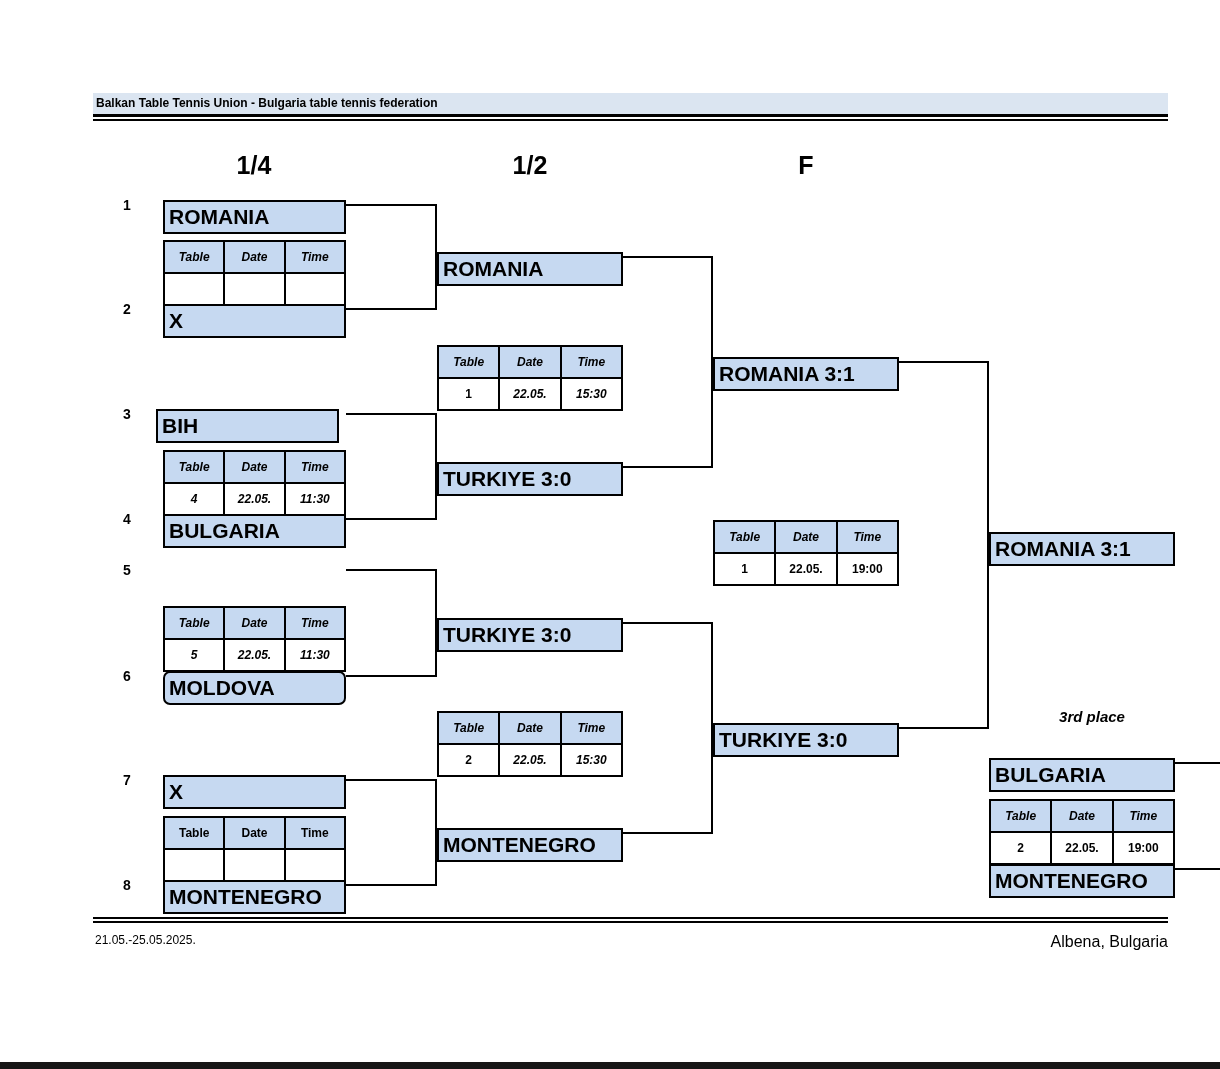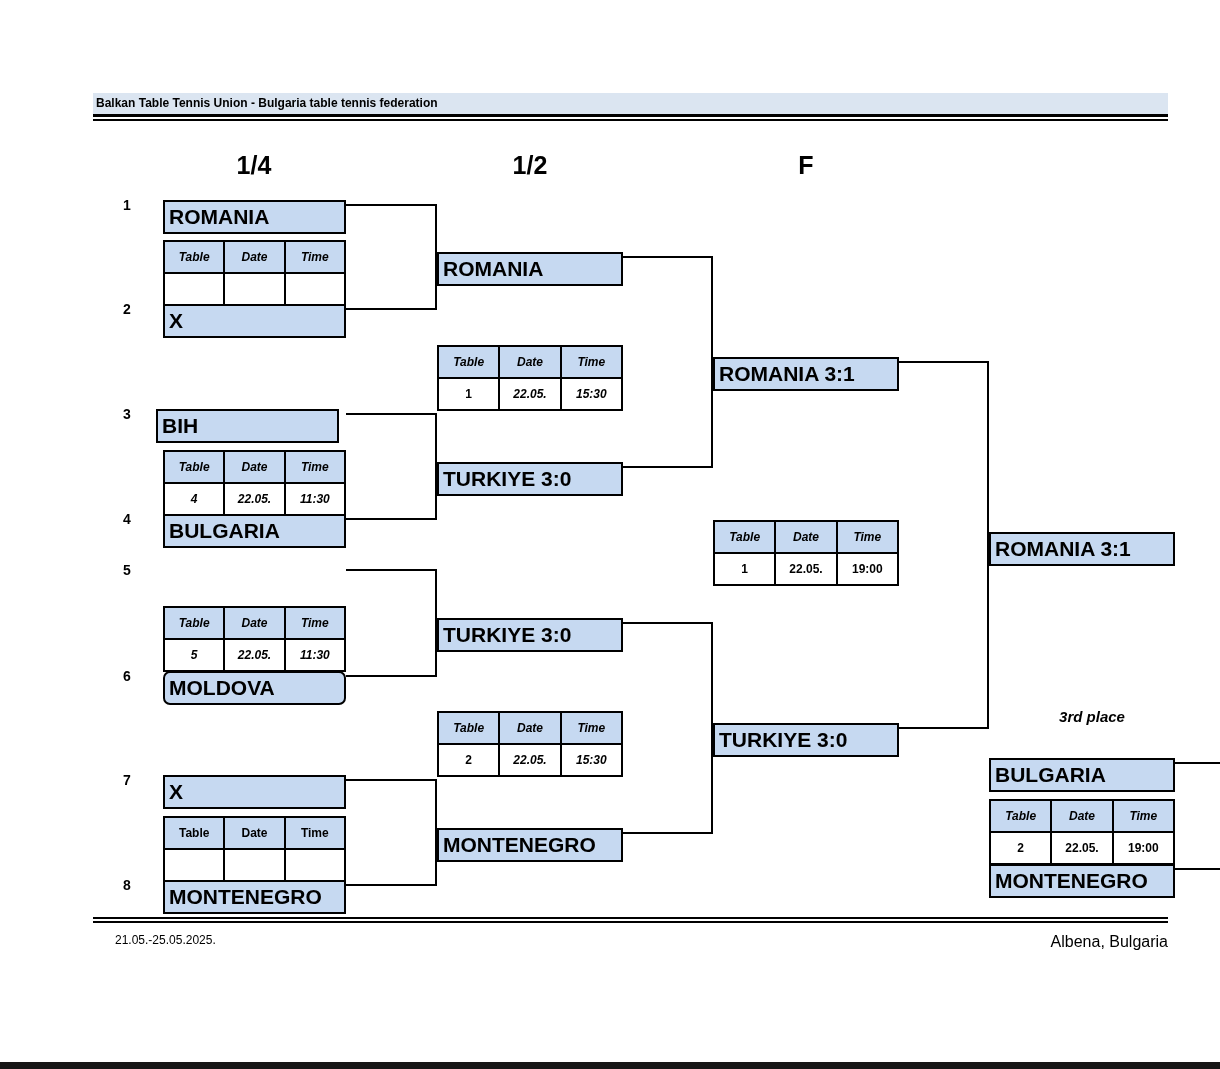--- a/index.html
+++ b/index.html
@@ -41,21 +41,21 @@
 
   
   .hl { position:absolute; height:2px; background:#000; }
   .vl { position:absolute; width:2px;  background:#000; }
 
   
   .third-label { position:absolute; left:1032px; top:708px; width:120px; text-align:center;
                  font-weight:bold; font-style:italic; font-size:15px; }
 
   
-  .fl { position:absolute; left:95px;  top:933px; font-size:12px;margin-left:20px; }
+  .fl { position:absolute; left:95px;  top:933px; font-size:12px; }
   .fr { position:absolute; right:52px; top:933px; font-size:16px; }
   .botbar { position:absolute; left:0; top:1062px; width:1220px; height:7px; background:#161616; }
 </style>
 </head>
 <body>
 
 <div id="page">
 
   <div class="band">
     <span class="band-left">Balkan Table Tennis Union - Bulgaria table tennis federation</span>

